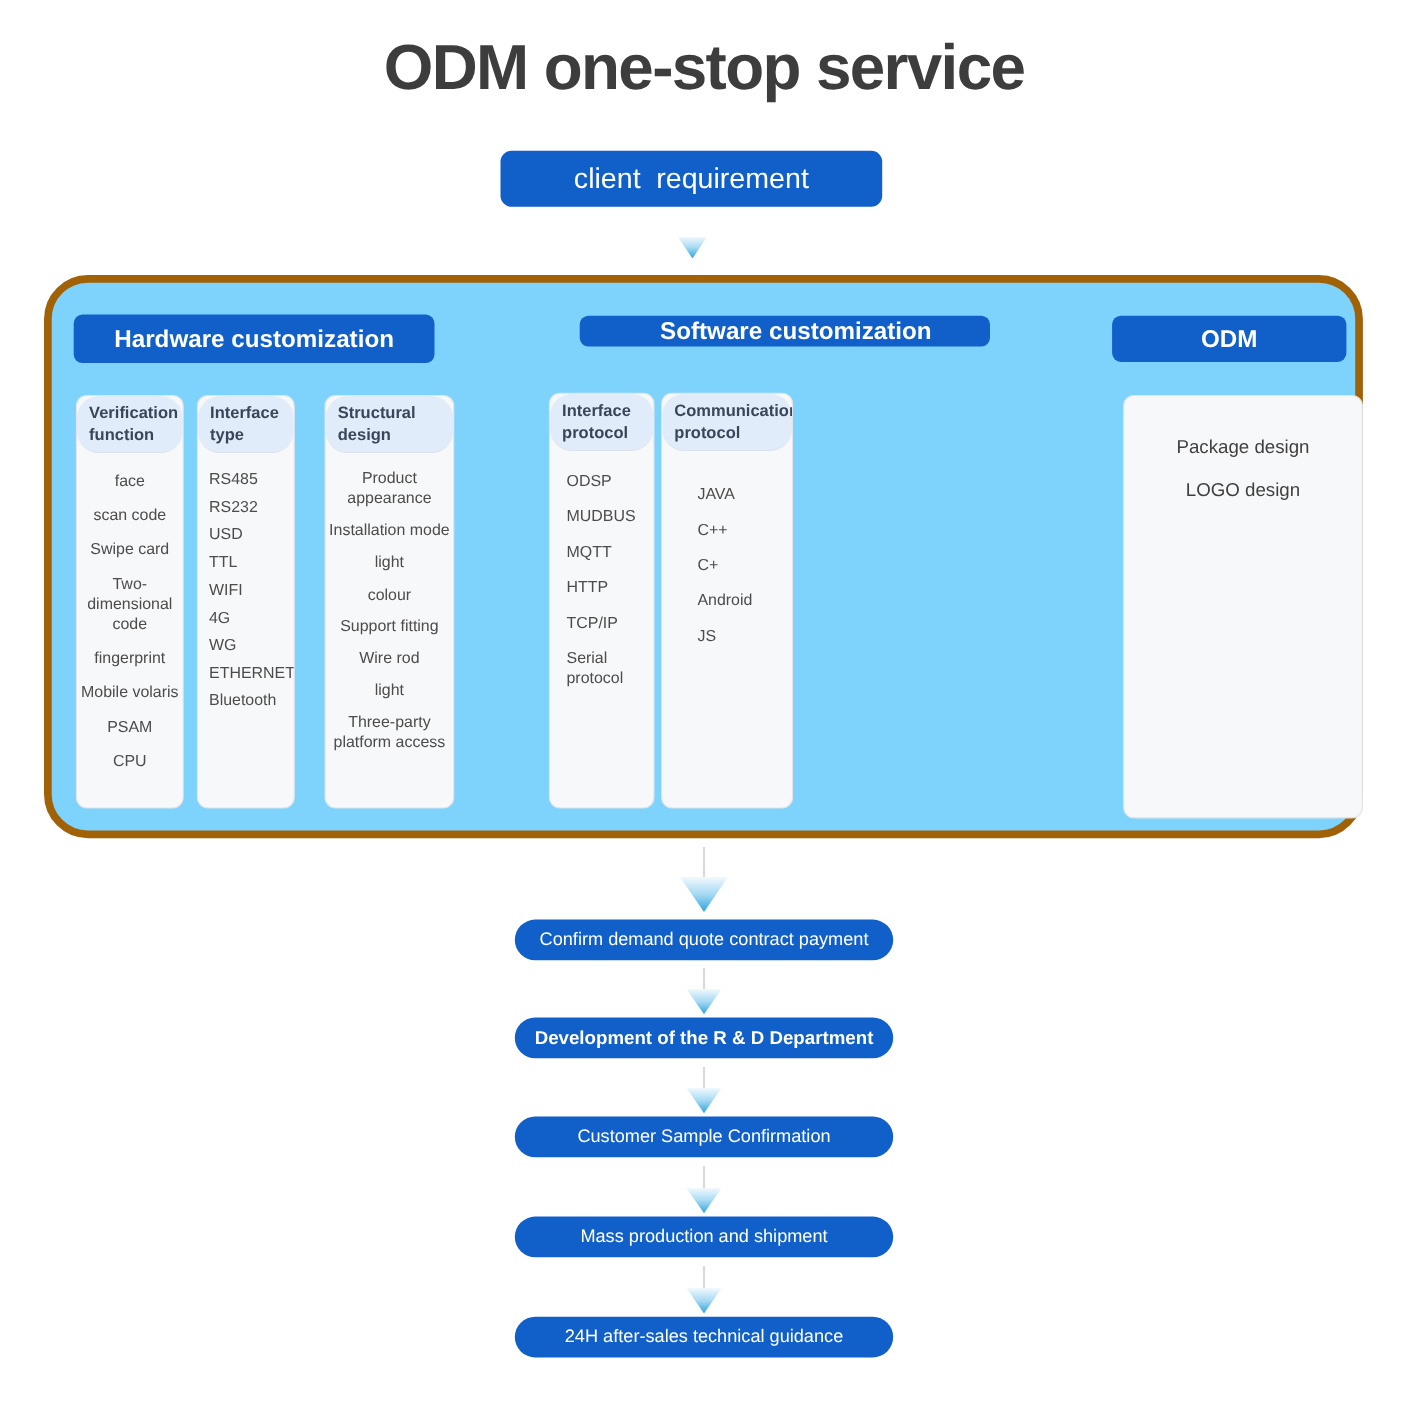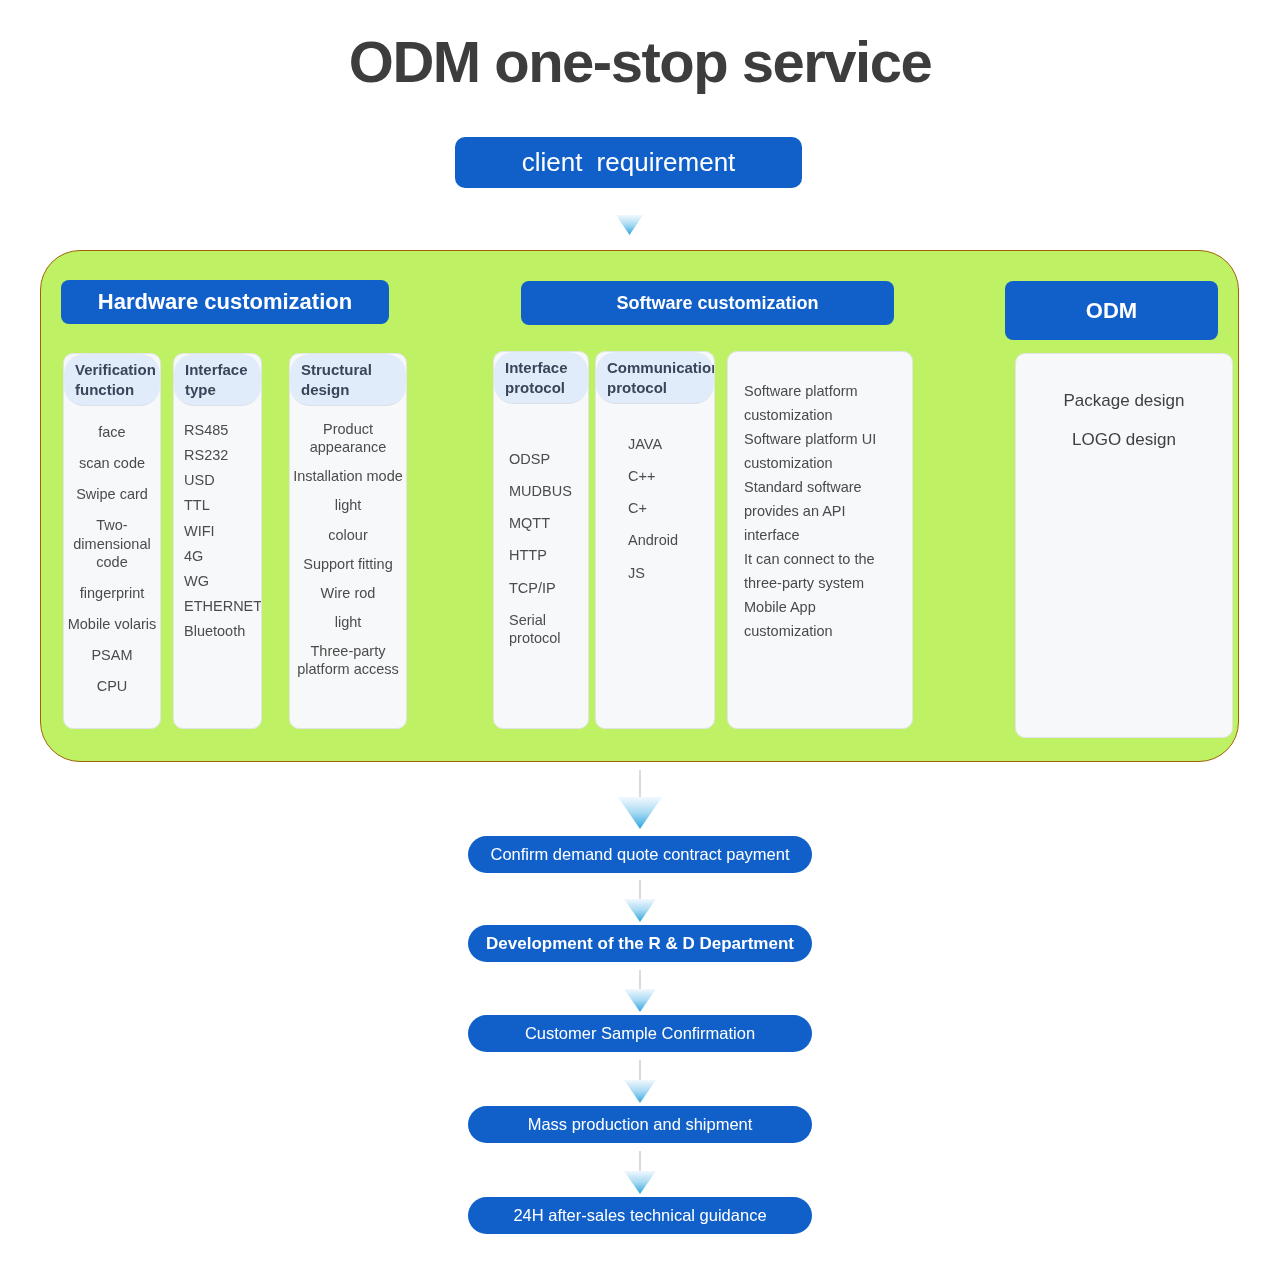--- a/index.html
+++ b/index.html
@@ -13,26 +13,26 @@
     color:#3d3d3d;
   }
 
   .blue-node {
     position:absolute; background:#1160c9; color:#ffffff;
     display:flex; align-items:center; justify-content:center;
     font-weight:bold; text-align:center;
   }
   .client-node { left:455px; top:137px; width:347px; height:51px; border-radius:10px; font-size:26px; font-weight:500; word-spacing:7px; }
   .hw-node  { left:60px;  top:279px; width:328px; height:44px; border-radius:8px; font-size:22px; }
-  .sw-node  { left:520px; top:280px; width:373px; height:44px; border-radius:8px; font-size:18px;padding-left:20px; }
-  .odm-node { left:1004px;top:280px; width:213px; height:59px; border-radius:8px; font-size:22px; }
+  .sw-node  { left:520px; top:280px; width:373px; height:28px; border-radius:8px; font-size:22px;padding-left:20px; }
+  .odm-node { left:1004px;top:280px; width:213px; height:42px; border-radius:8px; font-size:22px; }
 
   .main-panel {
     position:absolute; left:40px; top:250px; width:1199px; height:512px;
-    background:#bef264; border:1px solid #a16207; border-radius:40px;
+    background:#7dd3fc; border:7px solid #a16207; border-radius:40px;
   }
 
   .col {
     position:absolute; background:#f7f8fa; border:1px solid #e2e4e9;
     border-radius:10px; overflow:hidden;
   }
   .col-header {
     background:#e1ecfa; border-bottom:1px solid #dde2ea;
     color:#3a4559; font-weight:bold; font-size:15px; line-height:1.3;
     min-height:50px; display:flex; align-items:center;
@@ -48,21 +48,21 @@
 
   .col-iface-type { left:132px; top:102px; width:89px; height:376px; }
   .col-iface-type .col-items { padding:15px 0 0 10px; }
   .col-iface-type li { margin-bottom:7px; }
 
   .col-structural { left:248px; top:102px; width:118px; height:376px; }
   .col-structural .col-items { padding:14px 0 0 0; }
   .col-structural li { text-align:center; margin-bottom:11px; }
 
   .col-iface-proto { left:452px; top:100px; width:96px; height:378px; }
-  .col-iface-proto .col-items { padding:19px 2px 0 15px;margin-top:27px; }
+  .col-iface-proto .col-items { padding:19px 2px 0 15px; }
   .col-iface-proto li { margin-bottom:14px; }
 
   .col-comm-proto { left:554px; top:100px; width:120px; height:378px; }
   .col-comm-proto .col-items { padding:19px 0 0 32px;margin-top:12px; }
   .col-comm-proto li { margin-bottom:14px; }
 
   .notes-box { left:686px; top:100px; width:186px; height:378px; }
   .notes-box .col-items { padding:27px 10px 0 16px; }
   .notes-box li { font-size:14.5px; color:#4a4a4a; line-height:24px; }
 
@@ -174,29 +174,20 @@
       <div class="col-header">Communication protocol</div>
       <ul class="col-items">
           <li>JAVA</li>
           <li>C++</li>
           <li>C+</li>
           <li>Android</li>
           <li>JS</li>
         </ul>
     </div>
 
-    <div class="col notes-box">
-      <ul class="col-items">
-          <li>Software platform customization</li>
-          <li>Software platform UI customization</li>
-          <li>Standard software provides an API interface</li>
-          <li>It can connect to the three-party system</li>
-          <li>Mobile App customization</li>
-        </ul>
-    </div>
 
     <div class="col odm-box">
       <ul class="col-items">
           <li>Package design</li>
           <li>LOGO design</li>
         </ul>
     </div>
 
   </div>
 

